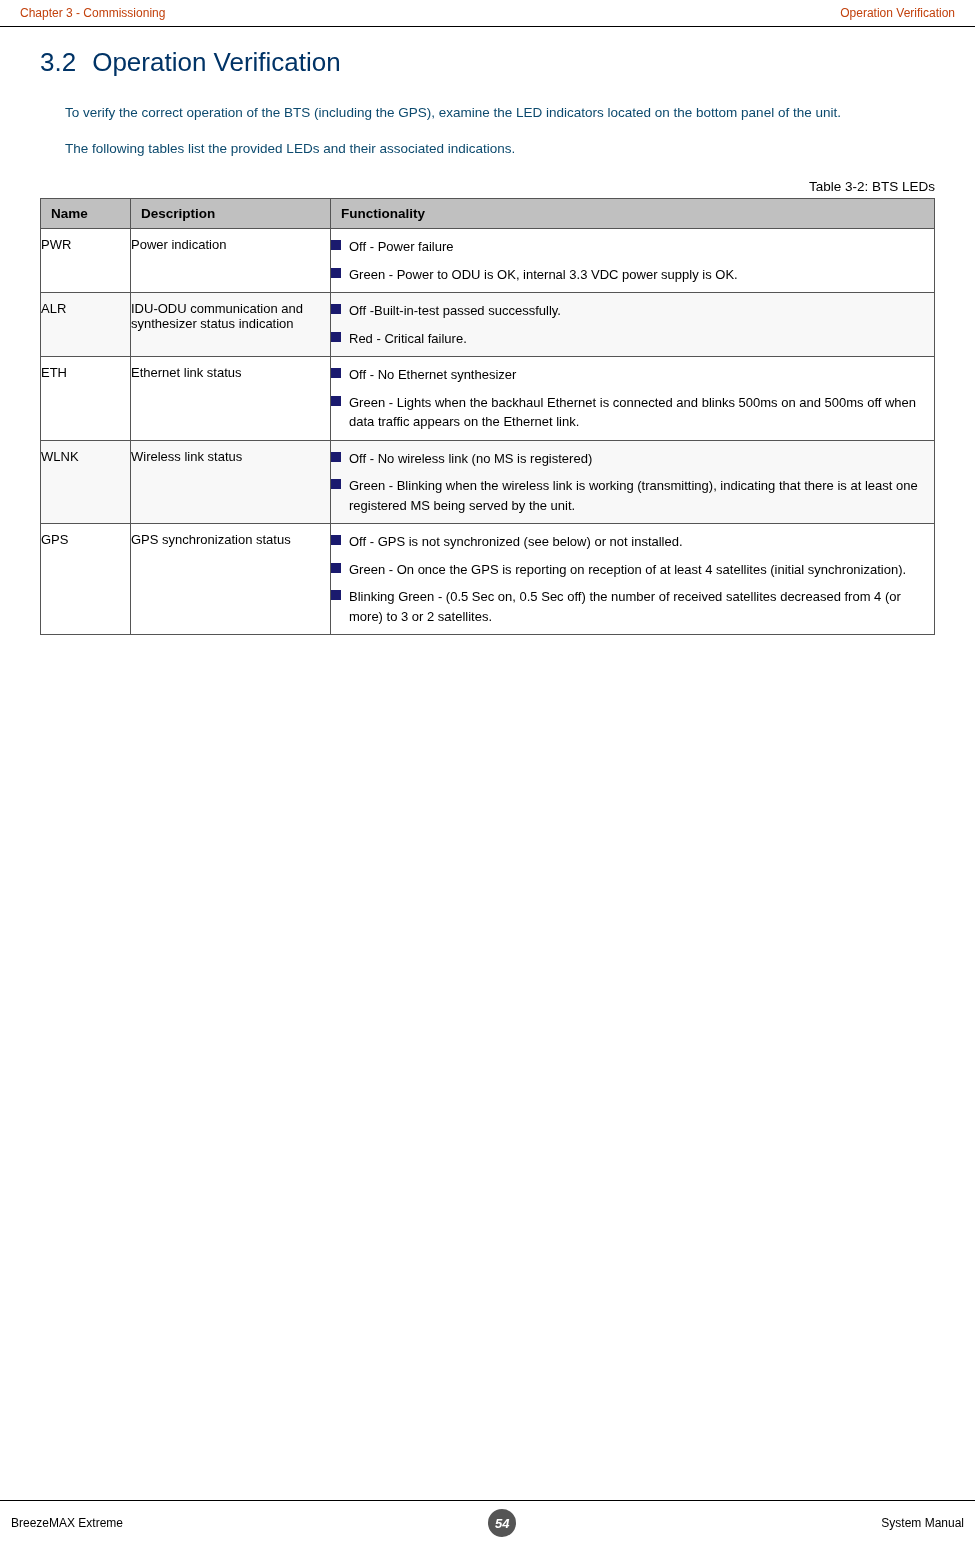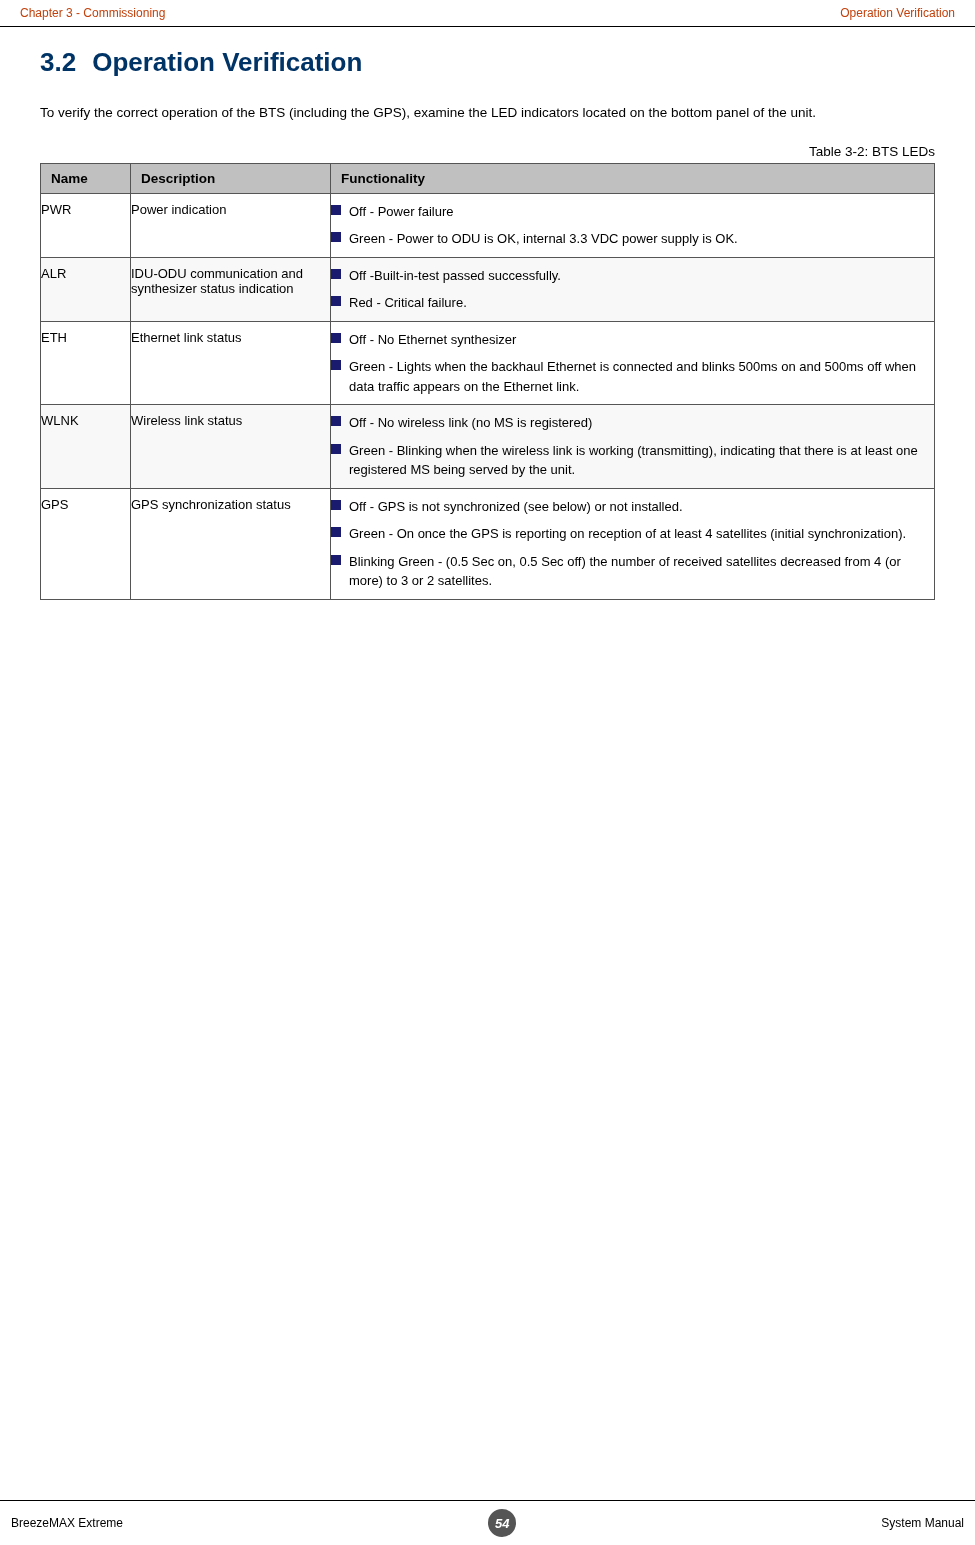--- a/index.html
+++ b/index.html
@@ -25,36 +25,37 @@
     }
 
     
     .content {
       padding: 20px 40px 40px 40px;
     }
 
     
     .section-heading {
       font-size: 26px;
-      font-weight: bold;
+      font-weight: normal;
       color: #003366;
       margin-bottom: 24px;
       font-family: Arial, sans-serif;
     }
 
     .section-number {
       margin-right: 16px;
     }
 
     
     .body-text {
       font-size: 13.5px;
       line-height: 1.6;
       margin-bottom: 14px;
-      color: #000000;
+      color: #0c4a6e;
+      margin-left: 25px;
     }
 
     
     .table-title {
       text-align: right;
       font-weight: normal;
       font-size: 13.5px;
       margin: 20px 0 0 0;
     }
 
@@ -164,20 +165,21 @@
   <span>Operation Verification</span>
 </div>
 
 <div class="content">
 
   <div class="section-heading">
     <span class="section-number">3.2</span><span>Operation Verification</span>
   </div>
 
   <p class="body-text">To verify the correct operation of the BTS (including the GPS), examine the LED indicators located on the bottom panel of the unit.</p>
+  <p class="body-text">The following tables list the provided LEDs and their associated indications.</p>
 
   <div class="table-title">Table 3-2: BTS LEDs</div>
 
   <table class="bts-table">
     <thead>
       <tr>
         <th class="name-col">Name</th>
         <th class="desc-col">Description</th>
         <th class="func-col">Functionality</th>
       </tr>

